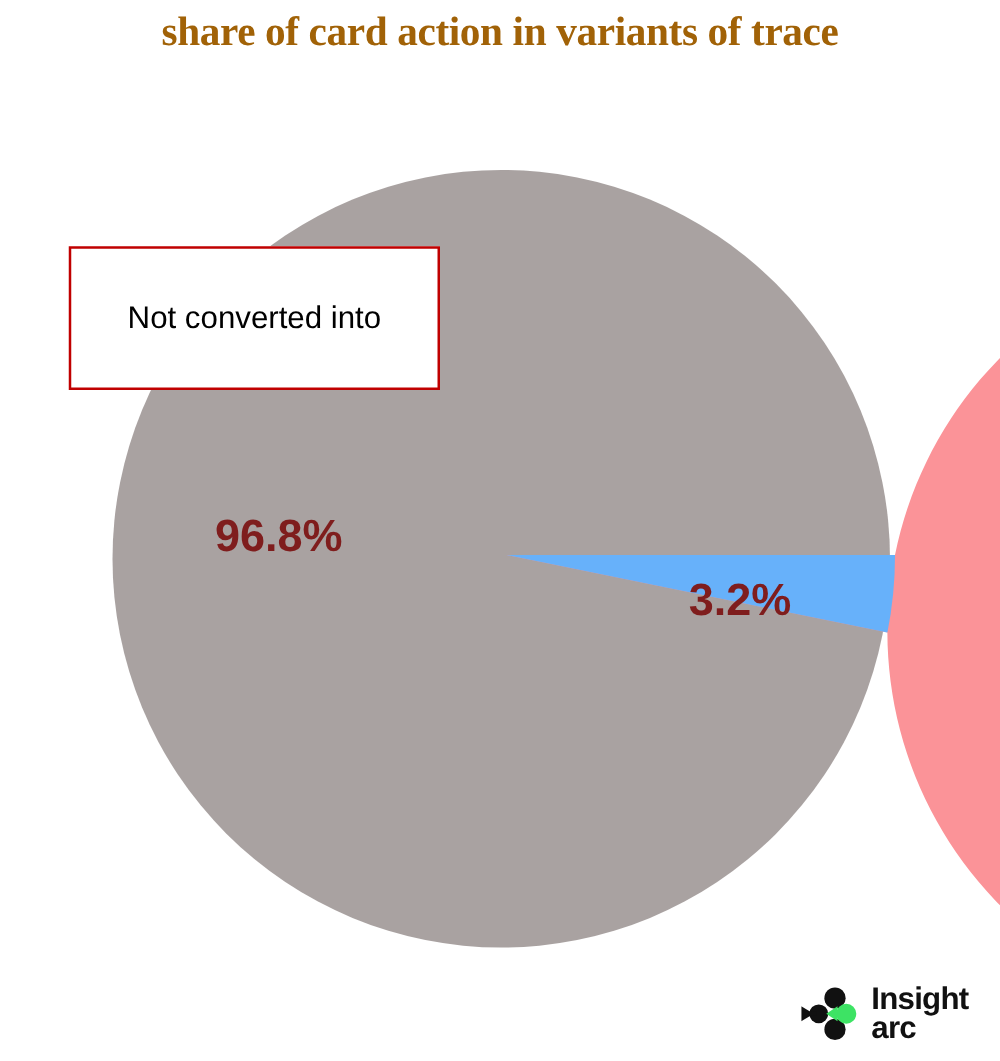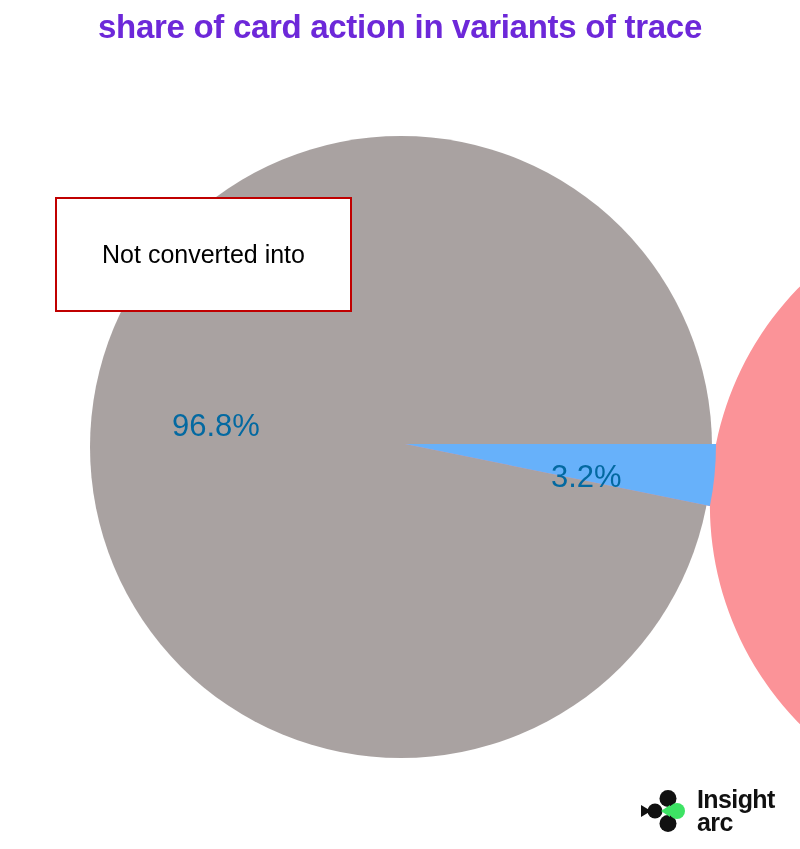--- a/index.html
+++ b/index.html
@@ -16,24 +16,24 @@
     -webkit-font-smoothing: antialiased;
   }
 
   
   #chart-title {
     position: absolute;
     top: 8px;
     left: 0;
     width: 800px;
     text-align: center;
-    font-family: Liberation Sans, sans-serif;
+    font-family: Liberation Serif, serif;
     font-size: 33px;
     font-weight: 700;
-    color: #6d28d9;
+    color: #a16207;
     letter-spacing: -0.3px;
     white-space: nowrap;
   }
 
   
   #pie-wrap {
     position: absolute;
     left: 0;
     top: 0;
     width: 800px;
@@ -42,23 +42,23 @@
   #pie-svg {
     position: absolute;
     left: 0;
     top: 0;
   }
 
   
   .slice-label {
     position: absolute;
     font-family: "Liberation Sans", sans-serif;
-    font-size: 31px;
-    font-weight: 400;
-    color: #0369a1;
+    font-size: 36px;
+    font-weight: 700;
+    color: #7f1d1d;
     white-space: nowrap;
   }
   #label-pink  { left: 172px; top: 408px; }
   #label-blue  { left: 551px; top: 459px; }
 
   
   #annotation-box {
     position: absolute;
     left: 55px;
     top: 197px;

